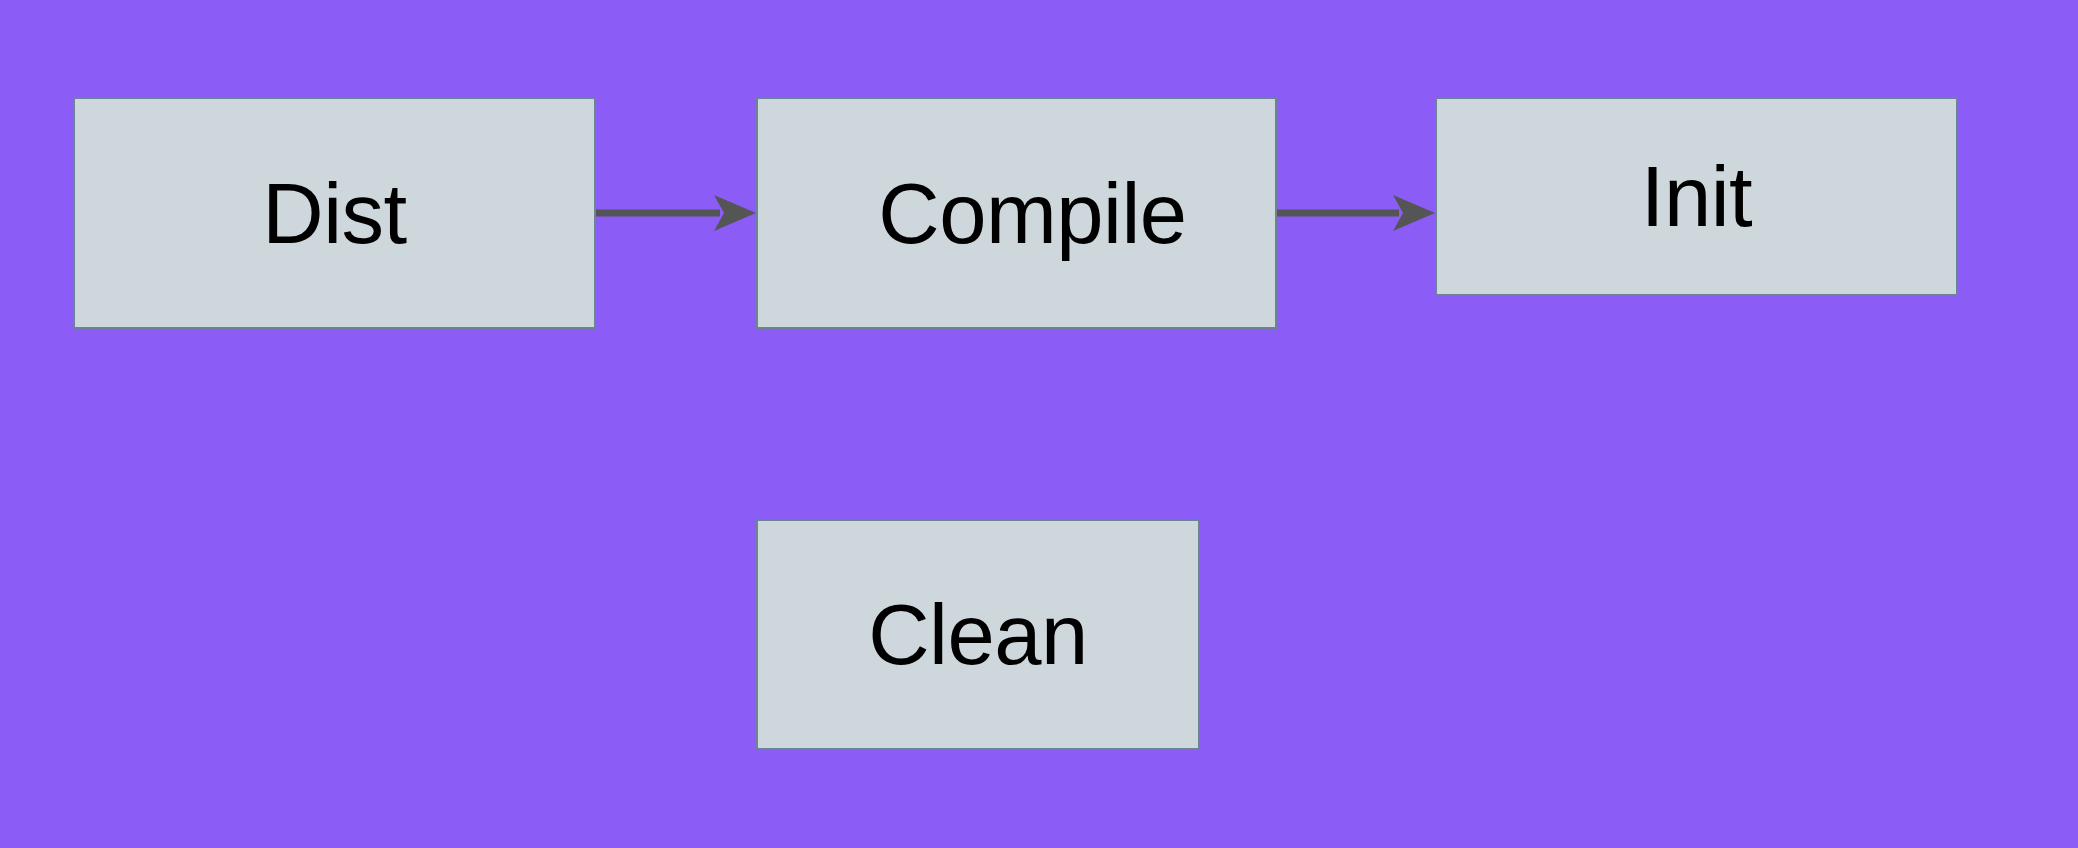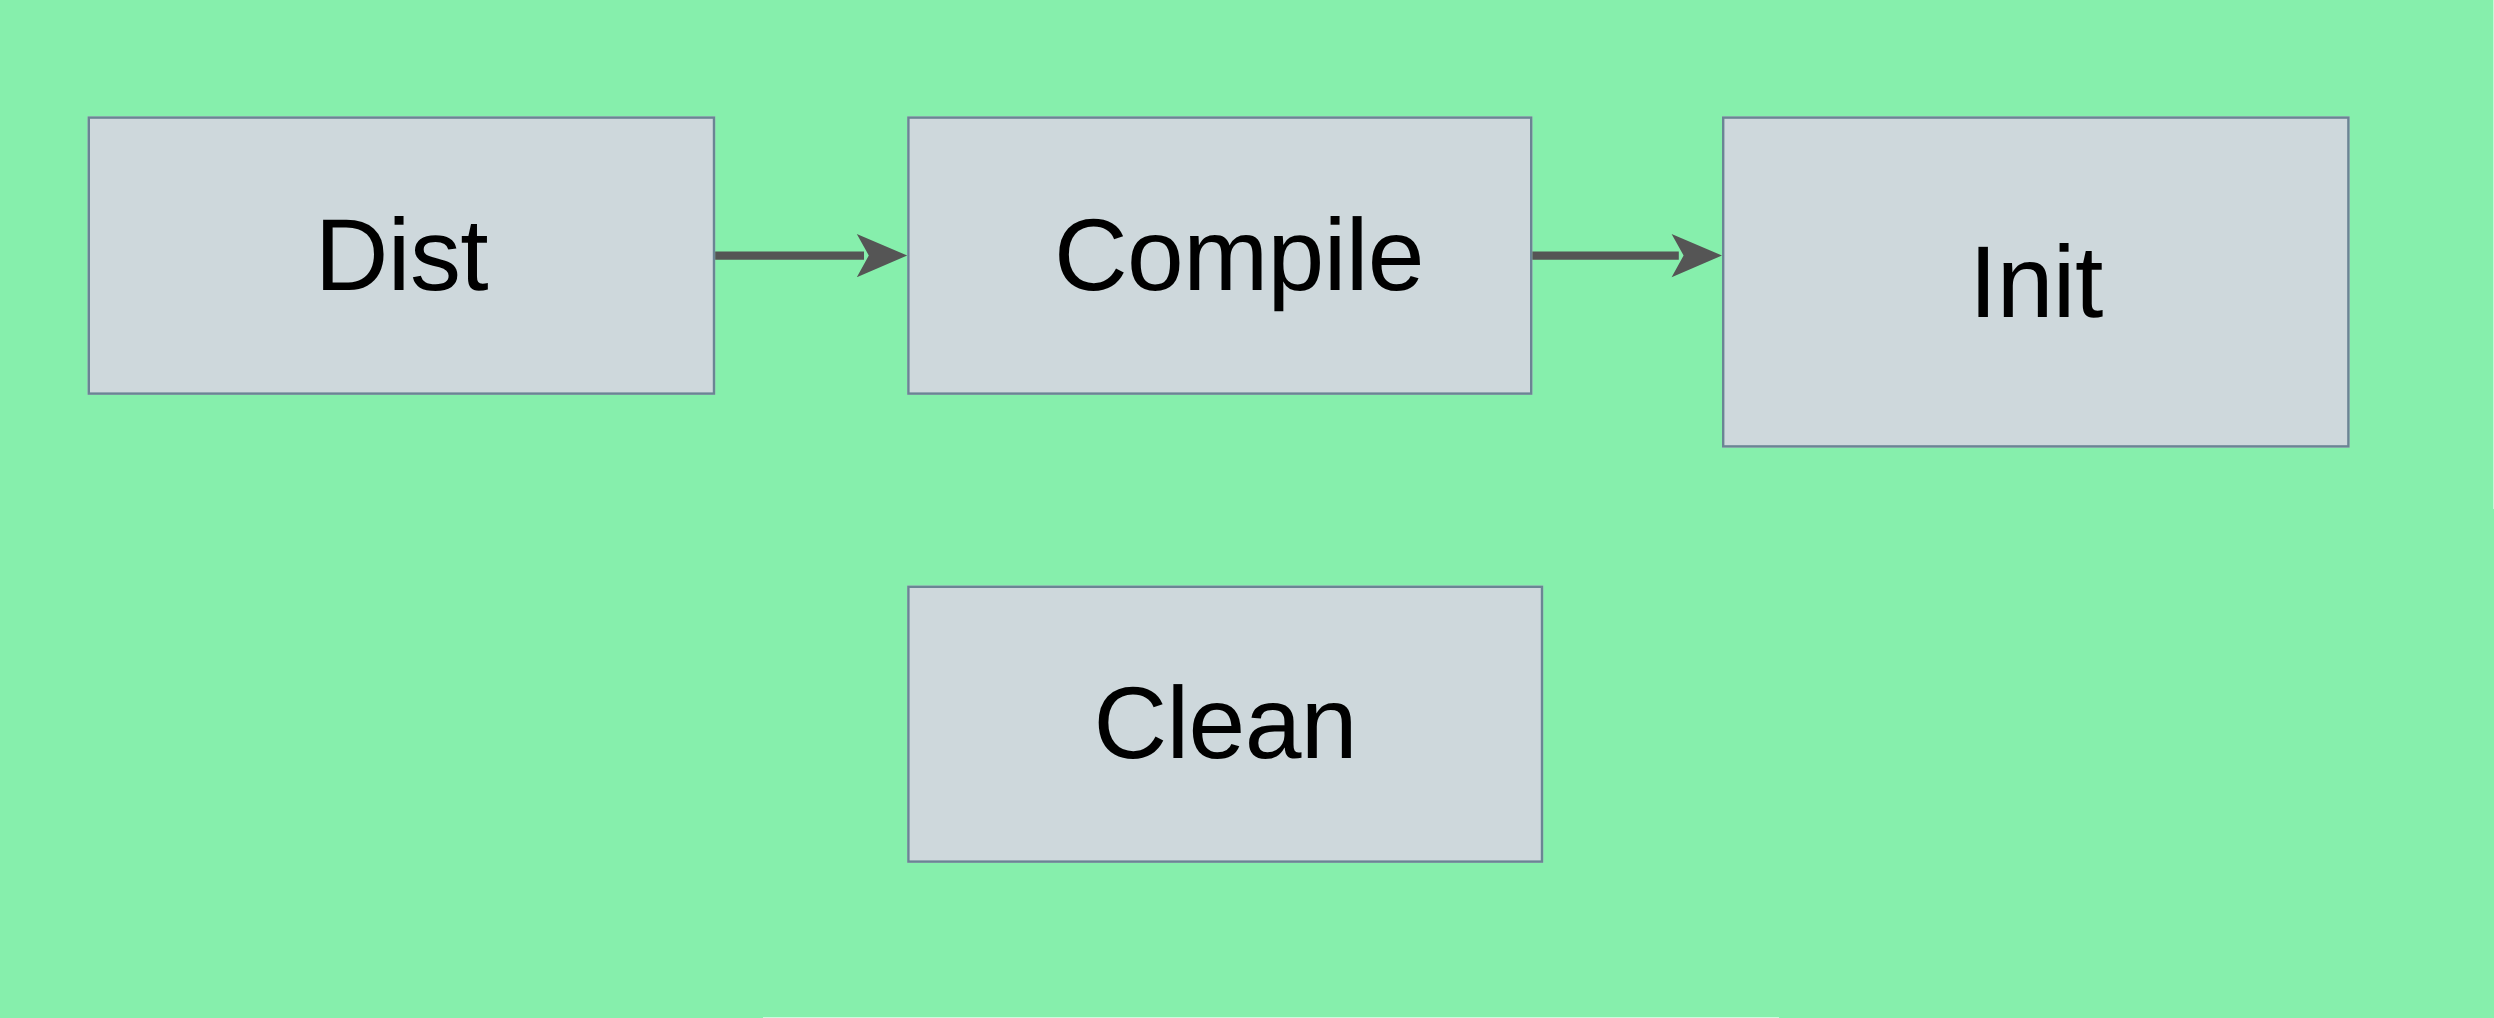--- a/index.html
+++ b/index.html
@@ -8,21 +8,21 @@
     padding: 0;
     background: #ffffff;
   }
   body {
     font-family: "Liberation Sans", sans-serif;
   }
   #canvas {
     position: relative;
     width: 2078px;
     height: 848px;
-    background: #86efac;
+    background: #8b5cf6;
     overflow: hidden;
   }
   .node {
     position: absolute;
     box-sizing: border-box;
     background: #ced8dc;
     border: 2px solid #6b8494;
     display: flex;
     align-items: center;
     justify-content: center;
@@ -41,22 +41,22 @@
     position: absolute;
     overflow: visible;
   }
   .edge svg {
     display: block;
     overflow: visible;
   }
   
   #node-dist    { left: 73px;   top: 97px;  width: 523px; height: 232px; }
   #node-compile { left: 756px;  top: 97px;  width: 521px; height: 232px; padding-left: 32px; }
-  #node-init    { left: 1435px; top: 97px;  width: 523px; height: 276px; }
-  #node-clean   { left: 756px;  top: 488px; width: 530px; height: 231px; }
+  #node-init    { left: 1435px; top: 97px;  width: 523px; height: 199px; }
+  #node-clean   { left: 756px;  top: 519px; width: 444px; height: 231px; }
   
   #edge-dist-compile { left: 596px;  top: 190px; width: 160px; height: 46px; }
   #edge-compile-init { left: 1277px; top: 190px; width: 158px; height: 46px; }
 </style>
 </head>
 <body>
 
 <div id="canvas">
 
   <div class="node" id="node-dist">

